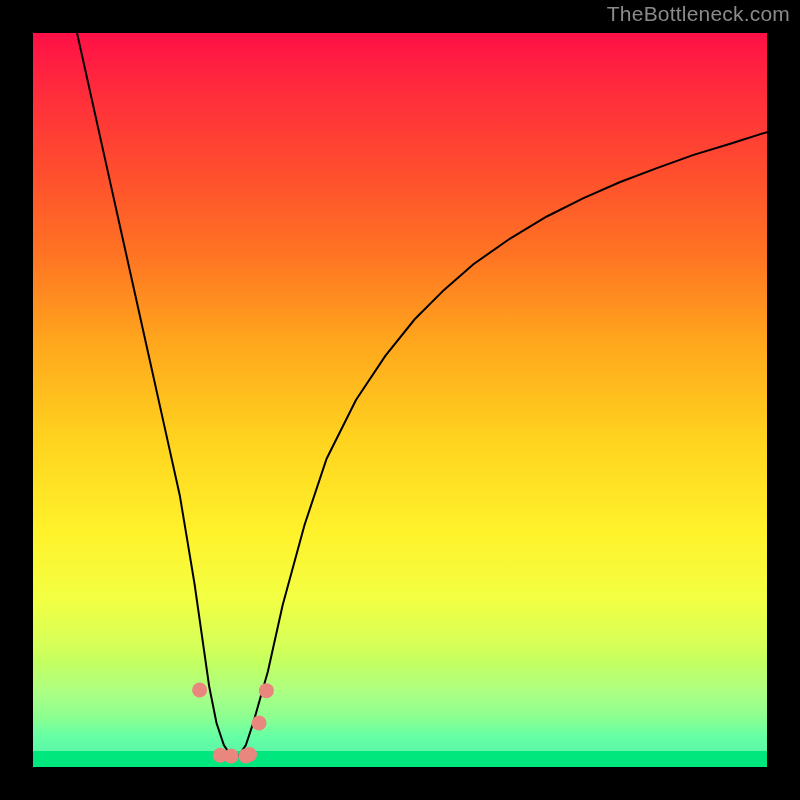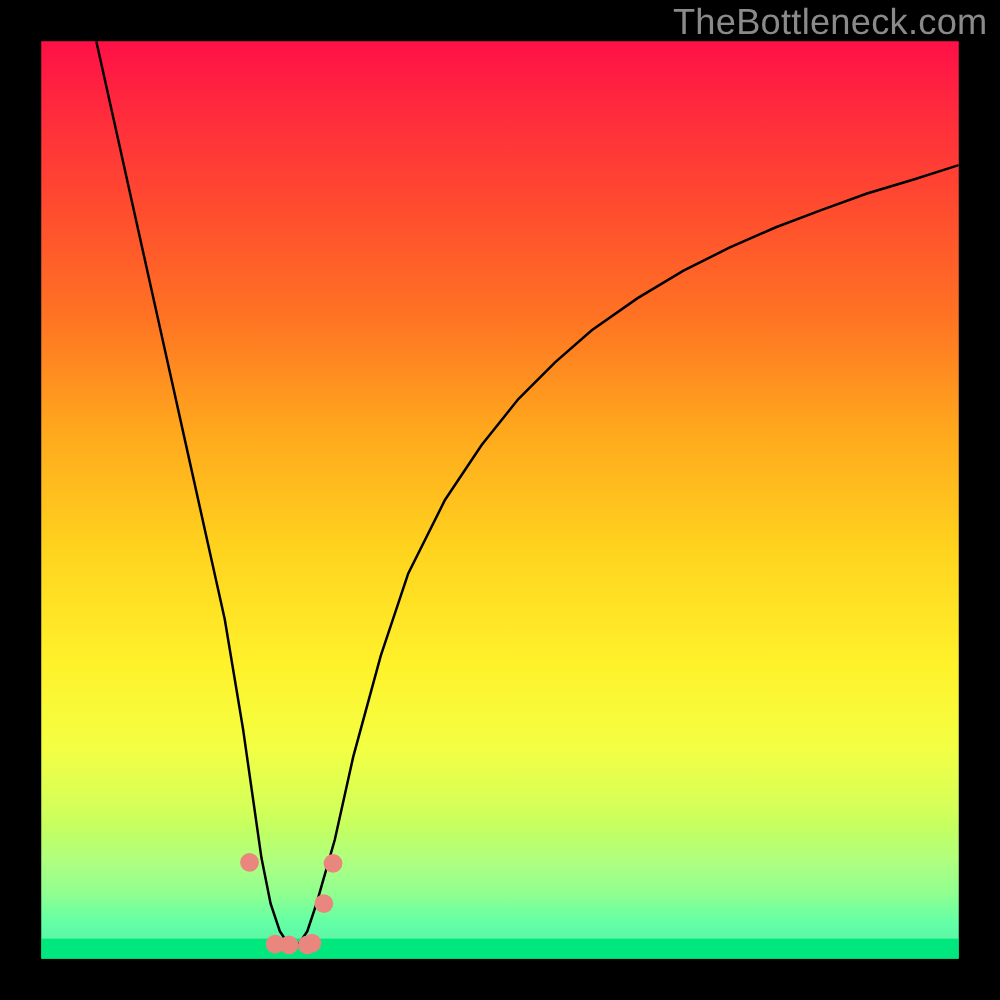--- a/index.html
+++ b/index.html
@@ -15,21 +15,21 @@
     position: relative;
     width: 800px;
     height: 800px;
     background: #000;
   }
   .watermark {
     position: absolute;
     top: 2px;
     right: 10px;
     color: #8a8a8a;
-    font-size: 29px;
+    font-size: 21px;
     letter-spacing: 0.2px;
     z-index: 20;
   }
   .plot {
     position: absolute;
     left: 33px;
     top: 33px;
     width: 734px;
     height: 734px;
     

